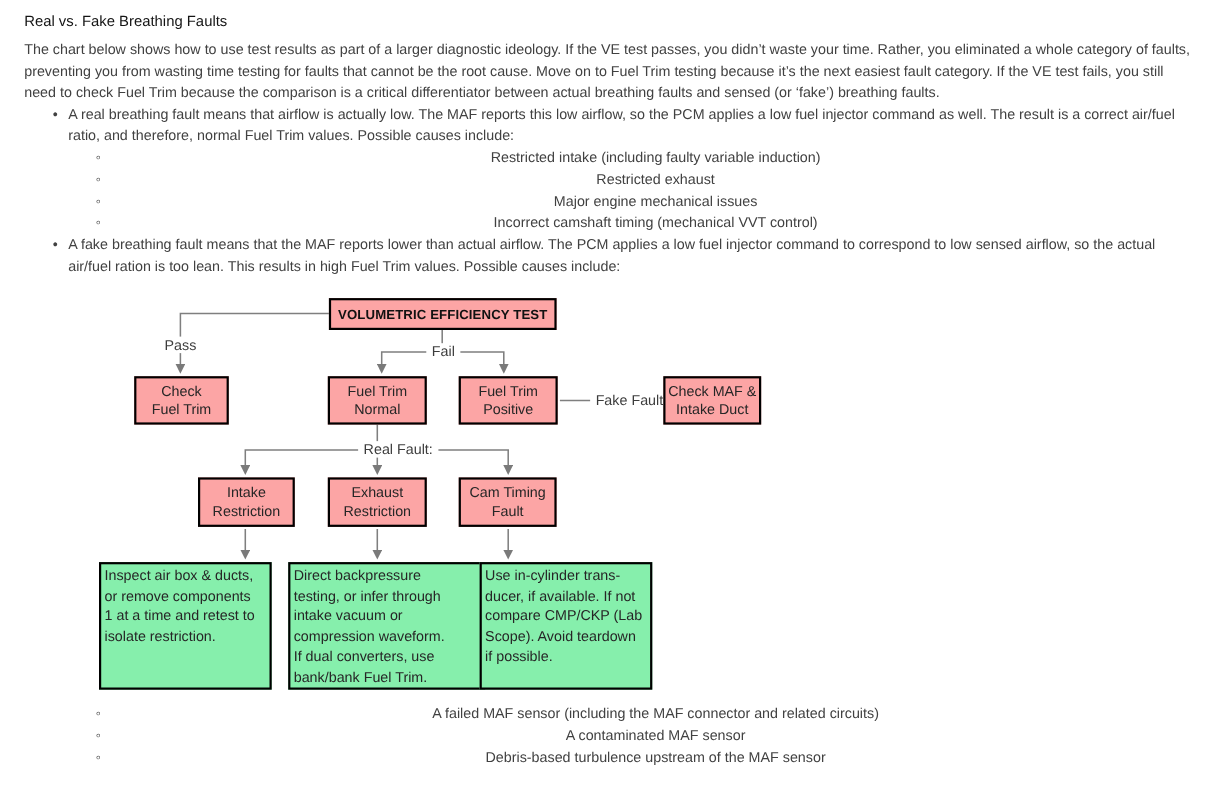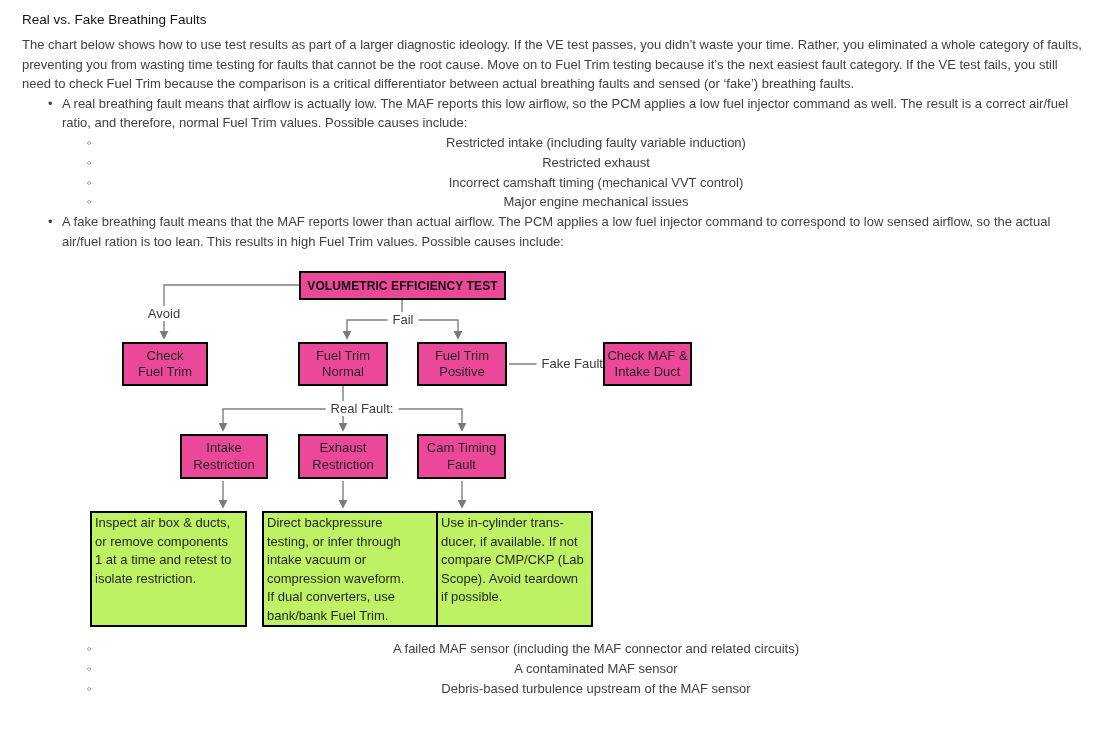--- a/index.html
+++ b/index.html
@@ -54,40 +54,40 @@
     position: relative;
     width: 1104px;
     height: 356px;
     margin: 20px 0 12px -22px;
   }
   .connectors { position: absolute; left: 0; top: 0; }
   .ln { stroke: #7f7f7f; stroke-width: 1.4; fill: none; }
 
   .node {
     position: absolute;
-    background: #ec4899;
+    background: #fca5a5;
     border: 2px solid #000000;
     display: flex;
     align-items: center;
     justify-content: center;
     text-align: center;
     font-size: 13px;
     line-height: 16.5px;
     color: #262626;
     white-space: pre-line;
   }
   .node.root {
     font-weight: bold;
     font-size: 12px;
     letter-spacing: 0.1px;
     color: #111111;
   }
   .detail {
     position: absolute;
-    background: #bef264;
+    background: #86efac;
     border: 2px solid #000000;
     font-size: 13px;
     line-height: 18.5px;
     color: #262626;
     white-space: pre-line;
     text-align: left;
     padding: 1px 1px 0 3px;
   }
   .lbl {
     position: absolute;
@@ -113,24 +113,24 @@
     <span>A real breathing fault means that airflow is actually low. The MAF reports this low airflow, so the PCM applies a low fuel injector command as well. The result is a correct air/fuel ratio, and therefore, normal Fuel Trim values. Possible causes include:</span>
   </div>
 
   <div class="b2">
     <span>Restricted intake (including faulty variable induction)</span>
   </div>
   <div class="b2">
     <span>Restricted exhaust</span>
   </div>
   <div class="b2">
+    <span>Major engine mechanical issues</span>
+  </div>
+  <div class="b2">
     <span>Incorrect camshaft timing (mechanical VVT control)</span>
-  </div>
-  <div class="b2">
-    <span>Major engine mechanical issues</span>
   </div>
 
   <div class="b1">
     <span>A fake breathing fault means that the MAF reports lower than actual airflow. The PCM applies a low fuel injector command to correspond to low sensed airflow, so the actual air/fuel ration is too lean. This results in high Fuel Trim values. Possible causes include:</span>
   </div>
 
   <div class="diagram">
 
     <svg class="connectors" width="1104" height="356">
       <defs>
@@ -145,21 +145,21 @@
       <path class="ln" d="M509 93 H598" marker-end="url(#arr)"></path>
       <path class="ln" d="M343 115 V138"></path>
       <path class="ln" d="M343 138 H223 V158" marker-end="url(#arr)"></path>
       <path class="ln" d="M343 138 V158" marker-end="url(#arr)"></path>
       <path class="ln" d="M343 138 H462 V158" marker-end="url(#arr)"></path>
       <path class="ln" d="M223 210 V235" marker-end="url(#arr)"></path>
       <path class="ln" d="M343 210 V235" marker-end="url(#arr)"></path>
       <path class="ln" d="M462 210 V235" marker-end="url(#arr)"></path>
     </svg>
 
-    <span class="lbl" style="left:164px; top:35px;">Avoid</span>
+    <span class="lbl" style="left:164px; top:35px;">Pass</span>
     <span class="lbl" style="left:403px; top:41px;">Fail</span>
     <span class="lbl" style="left:554px; top:85px;margin-left:20px;">Fake Fault:</span>
     <span class="lbl" style="left:362px; top:130px;">Real Fault:</span>
 
     <div class="node root" style="left:299px; top:0; width:207px; height:29px;">VOLUMETRIC EFFICIENCY TEST</div>
 
     <div class="node" style="left:122px; top:71px; width:86px; height:44px;">Check
 Fuel Trim</div>
 
     <div class="node" style="left:298px; top:71px; width:90px; height:44px;">Fuel Trim

